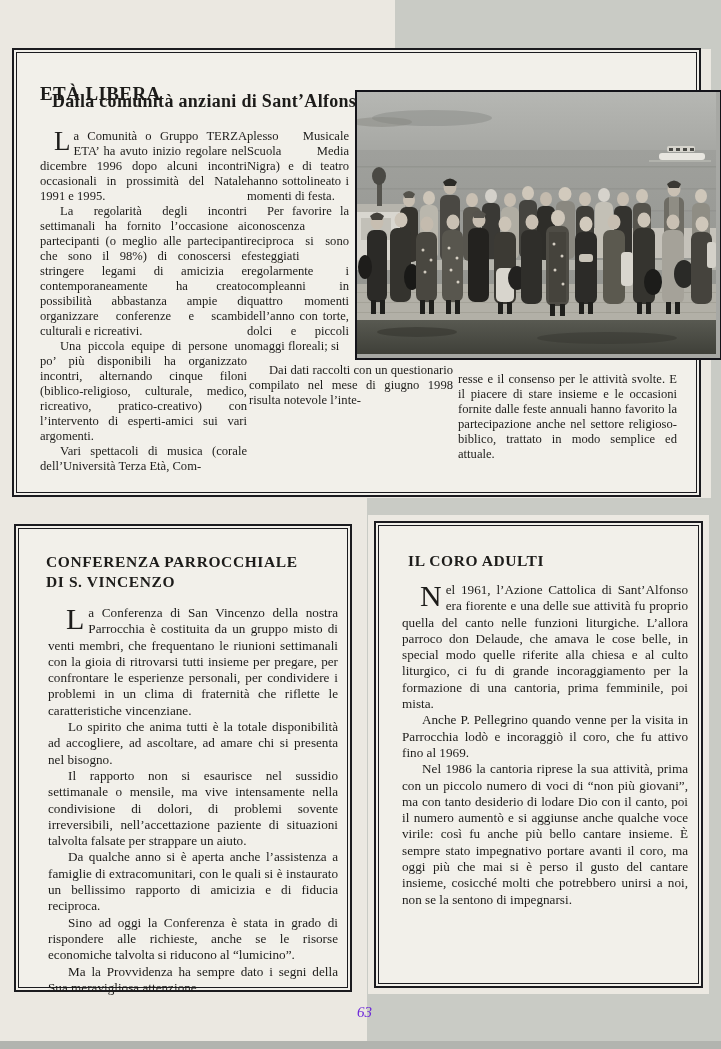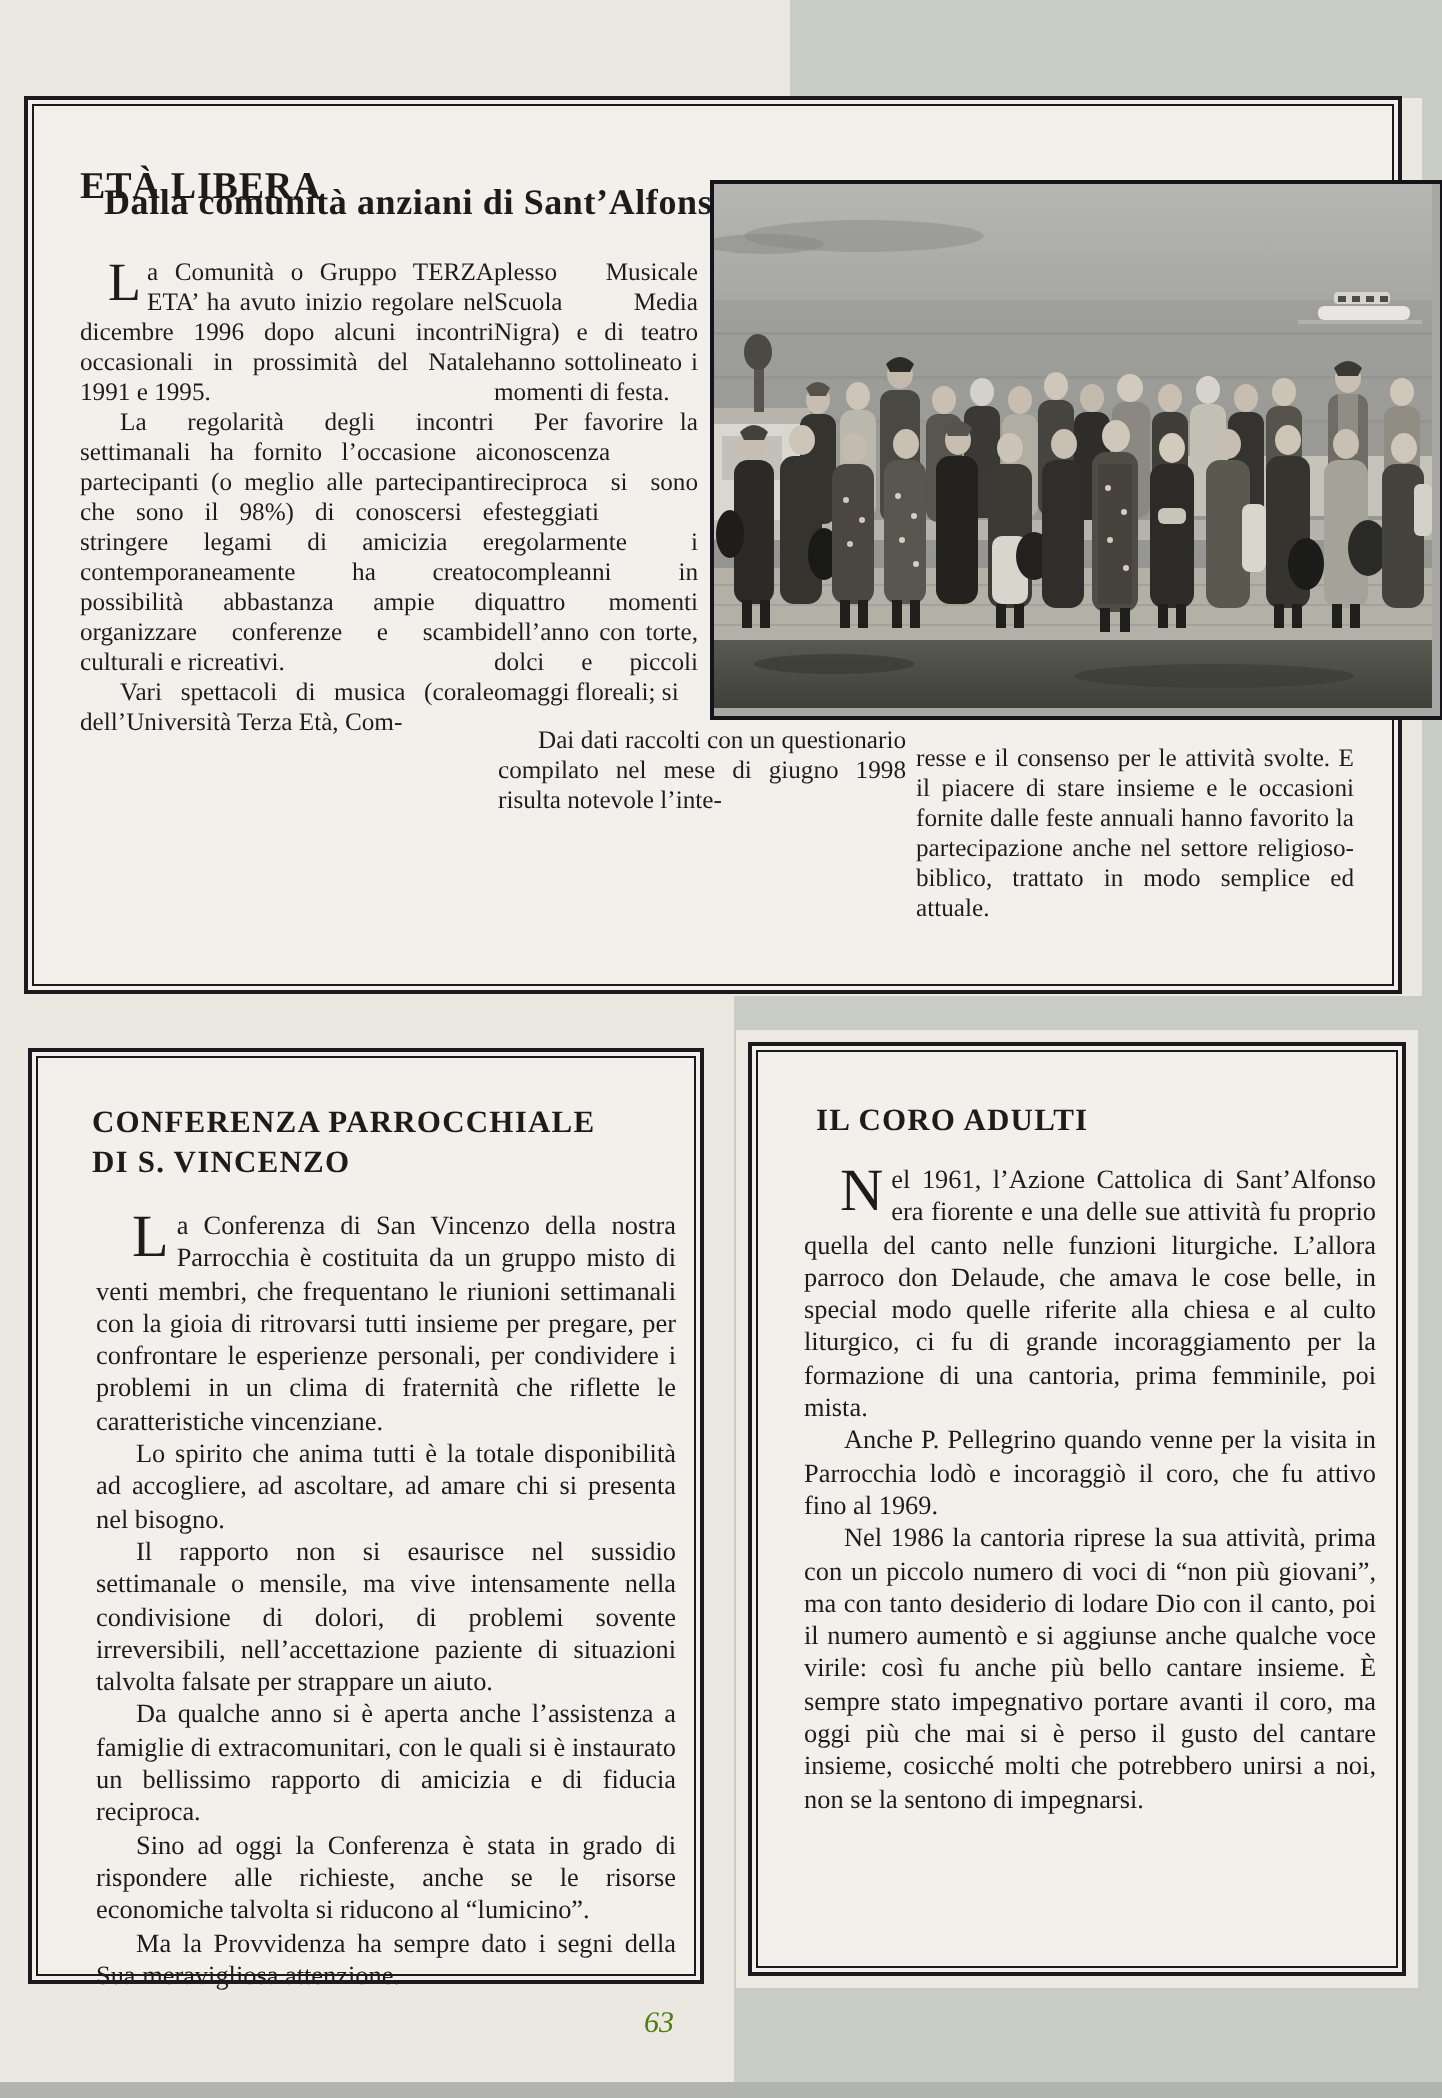--- a/index.html
+++ b/index.html
@@ -31,41 +31,42 @@
   .bt{font-size:12.6px;line-height:15px;text-align:justify;z-index:3;}
   .bt2{font-size:13.2px;line-height:16.3px;text-align:justify;z-index:3;}
   .bt p,.bt2 p{margin:0;text-indent:20px;}
   .bt p.dc,.bt2 p.dc{text-indent:0;}
   .cap{float:left;font-size:30px;line-height:25px;padding:1px 4px 0 0;margin-left:18px;}
   .bt .cap{font-size:27px;line-height:23px;margin-left:14px;padding-right:3px;}
 
   #photo{left:355px;top:90px;width:363px;height:266px;border:2px solid #14141a;background:#a7a8a4;z-index:4;}
   #photo svg{display:block;}
 
-  #page-number{left:322px;top:1004px;width:50px;text-align:left;
-    font-size:15px;font-style:italic;color:#4d7c0f;z-index:3;}
+  #page-number{left:322px;top:1004px;width:50px;text-align:right;
+    font-size:15px;font-style:italic;color:#6d28d9;z-index:3;}
 </style>
 </head>
 <body>
 
 <div class="abs gray" id="gray-top"></div>
 <div class="abs gray" id="gray-right-sliver"></div>
 <div class="abs gray" id="gray-right-block"></div>
 <div class="abs" id="gray-bottom-strip"></div>
 
 <section class="abs box" id="main-box">
   <div class="inner"></div>
 </section>
 
 <div class="abs headline" style="left:40px;top:83px;z-index:3;">ETÀ LIBERA</div>
 <div class="abs subhead" style="left:40px;top:91px;z-index:3;margin-left:12px;">Dalla comunità anziani di Sant’Alfonso</div>
 
 <div class="abs bt" style="left:40px;top:129px;width:207px;">
   <p class="dc"><span class="cap">L</span><span>a Comunità o Gruppo TERZA ETA’ ha avuto inizio regolare nel dicembre 1996 dopo alcuni incontri occasionali in prossimità del Natale 1991 e 1995.</span></p>
   <p>La regolarità degli incontri settimanali ha fornito l’occasione ai partecipanti (o meglio alle partecipanti che sono il 98%) di conoscersi e stringere legami di amicizia e contemporaneamente ha creato possibilità abbastanza ampie di organizzare conferenze e scambi culturali e ricreativi.</p>
+  <p>Una piccola equipe di persone un po’ più disponibili ha organizzato incontri, alternando cinque filoni (biblico-religioso, culturale, medico, ricreativo, pratico-creativo) con l’intervento di esperti-amici sui vari argomenti.</p>
   <p>Vari spettacoli di musica (corale dell’Università Terza Età, Com-</p>
 </div>
 
 <div class="abs bt" style="left:247px;top:129px;width:102px;">
   <p class="dc">plesso Musicale Scuola Media Nigra) e di teatro hanno sottolineato i momenti di festa.</p>
   <p>Per favorire la conoscenza reciproca si sono festeggiati regolarmente i compleanni in quattro momenti dell’anno con torte, dolci e piccoli omaggi floreali; si</p>
 </div>
 
 <div class="abs bt" style="left:249px;top:363px;width:204px;">
   <p>Dai dati raccolti con un questionario compilato nel mese di giugno 1998 risulta notevole l’inte-</p>

